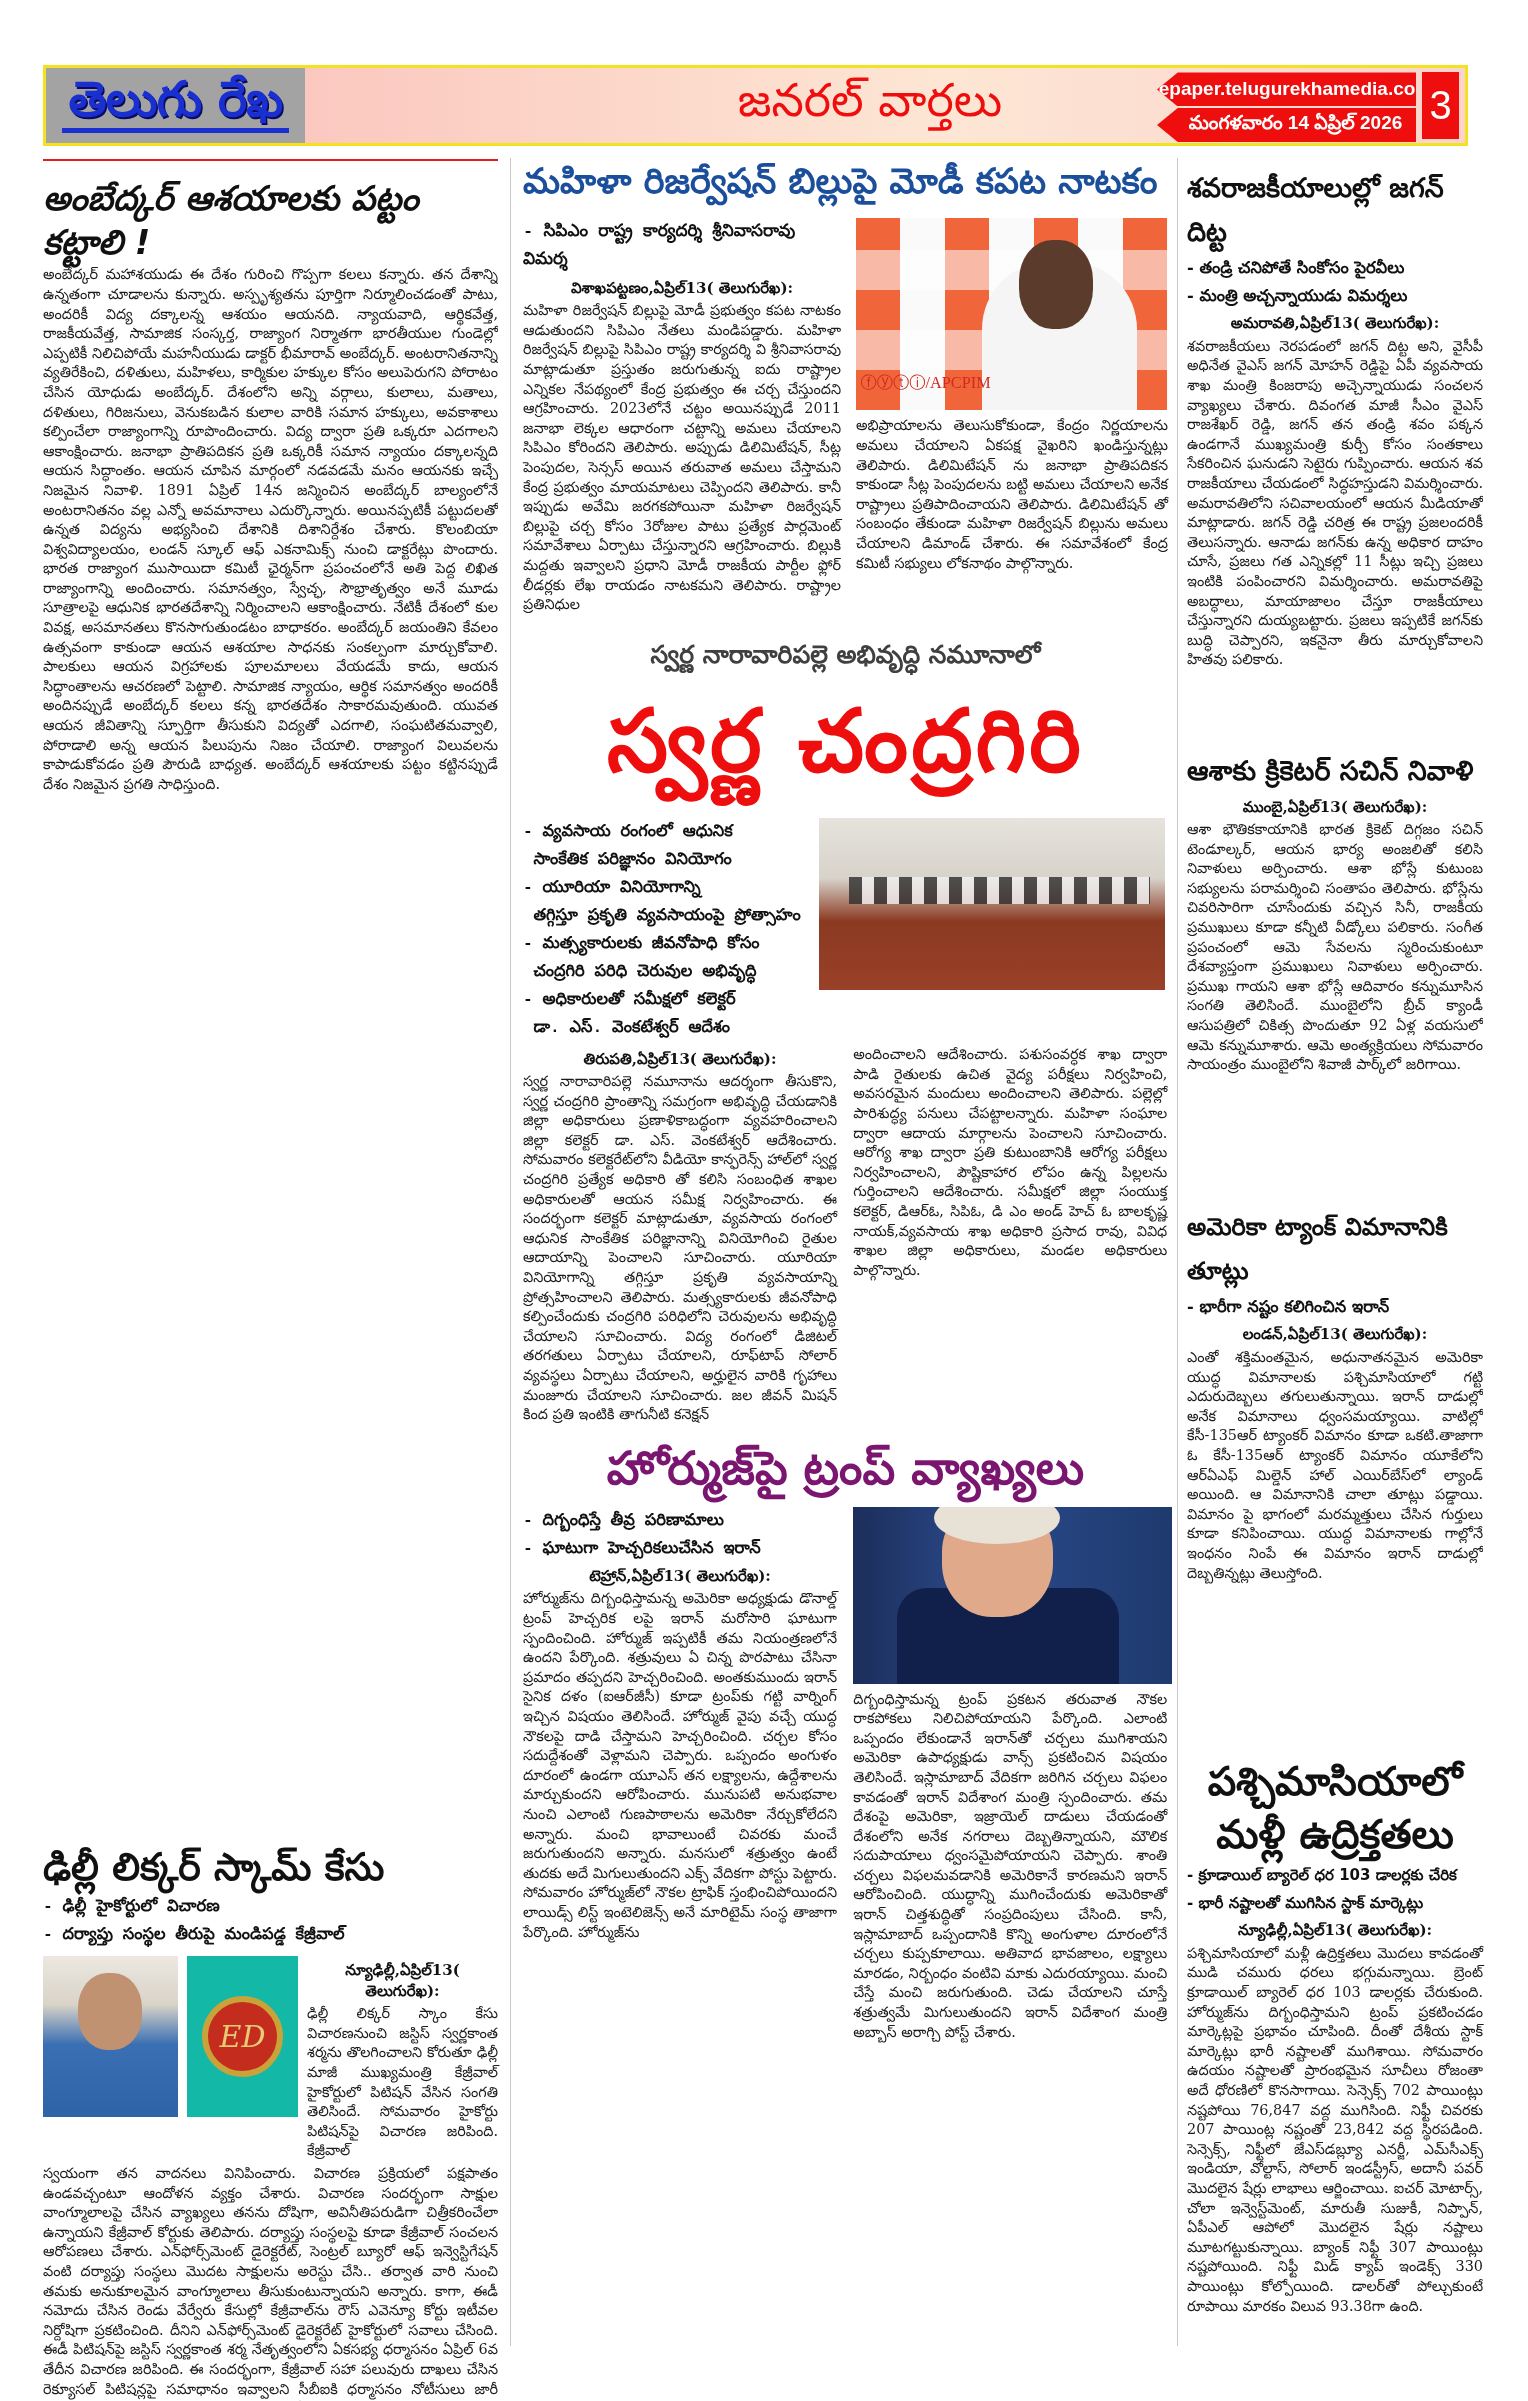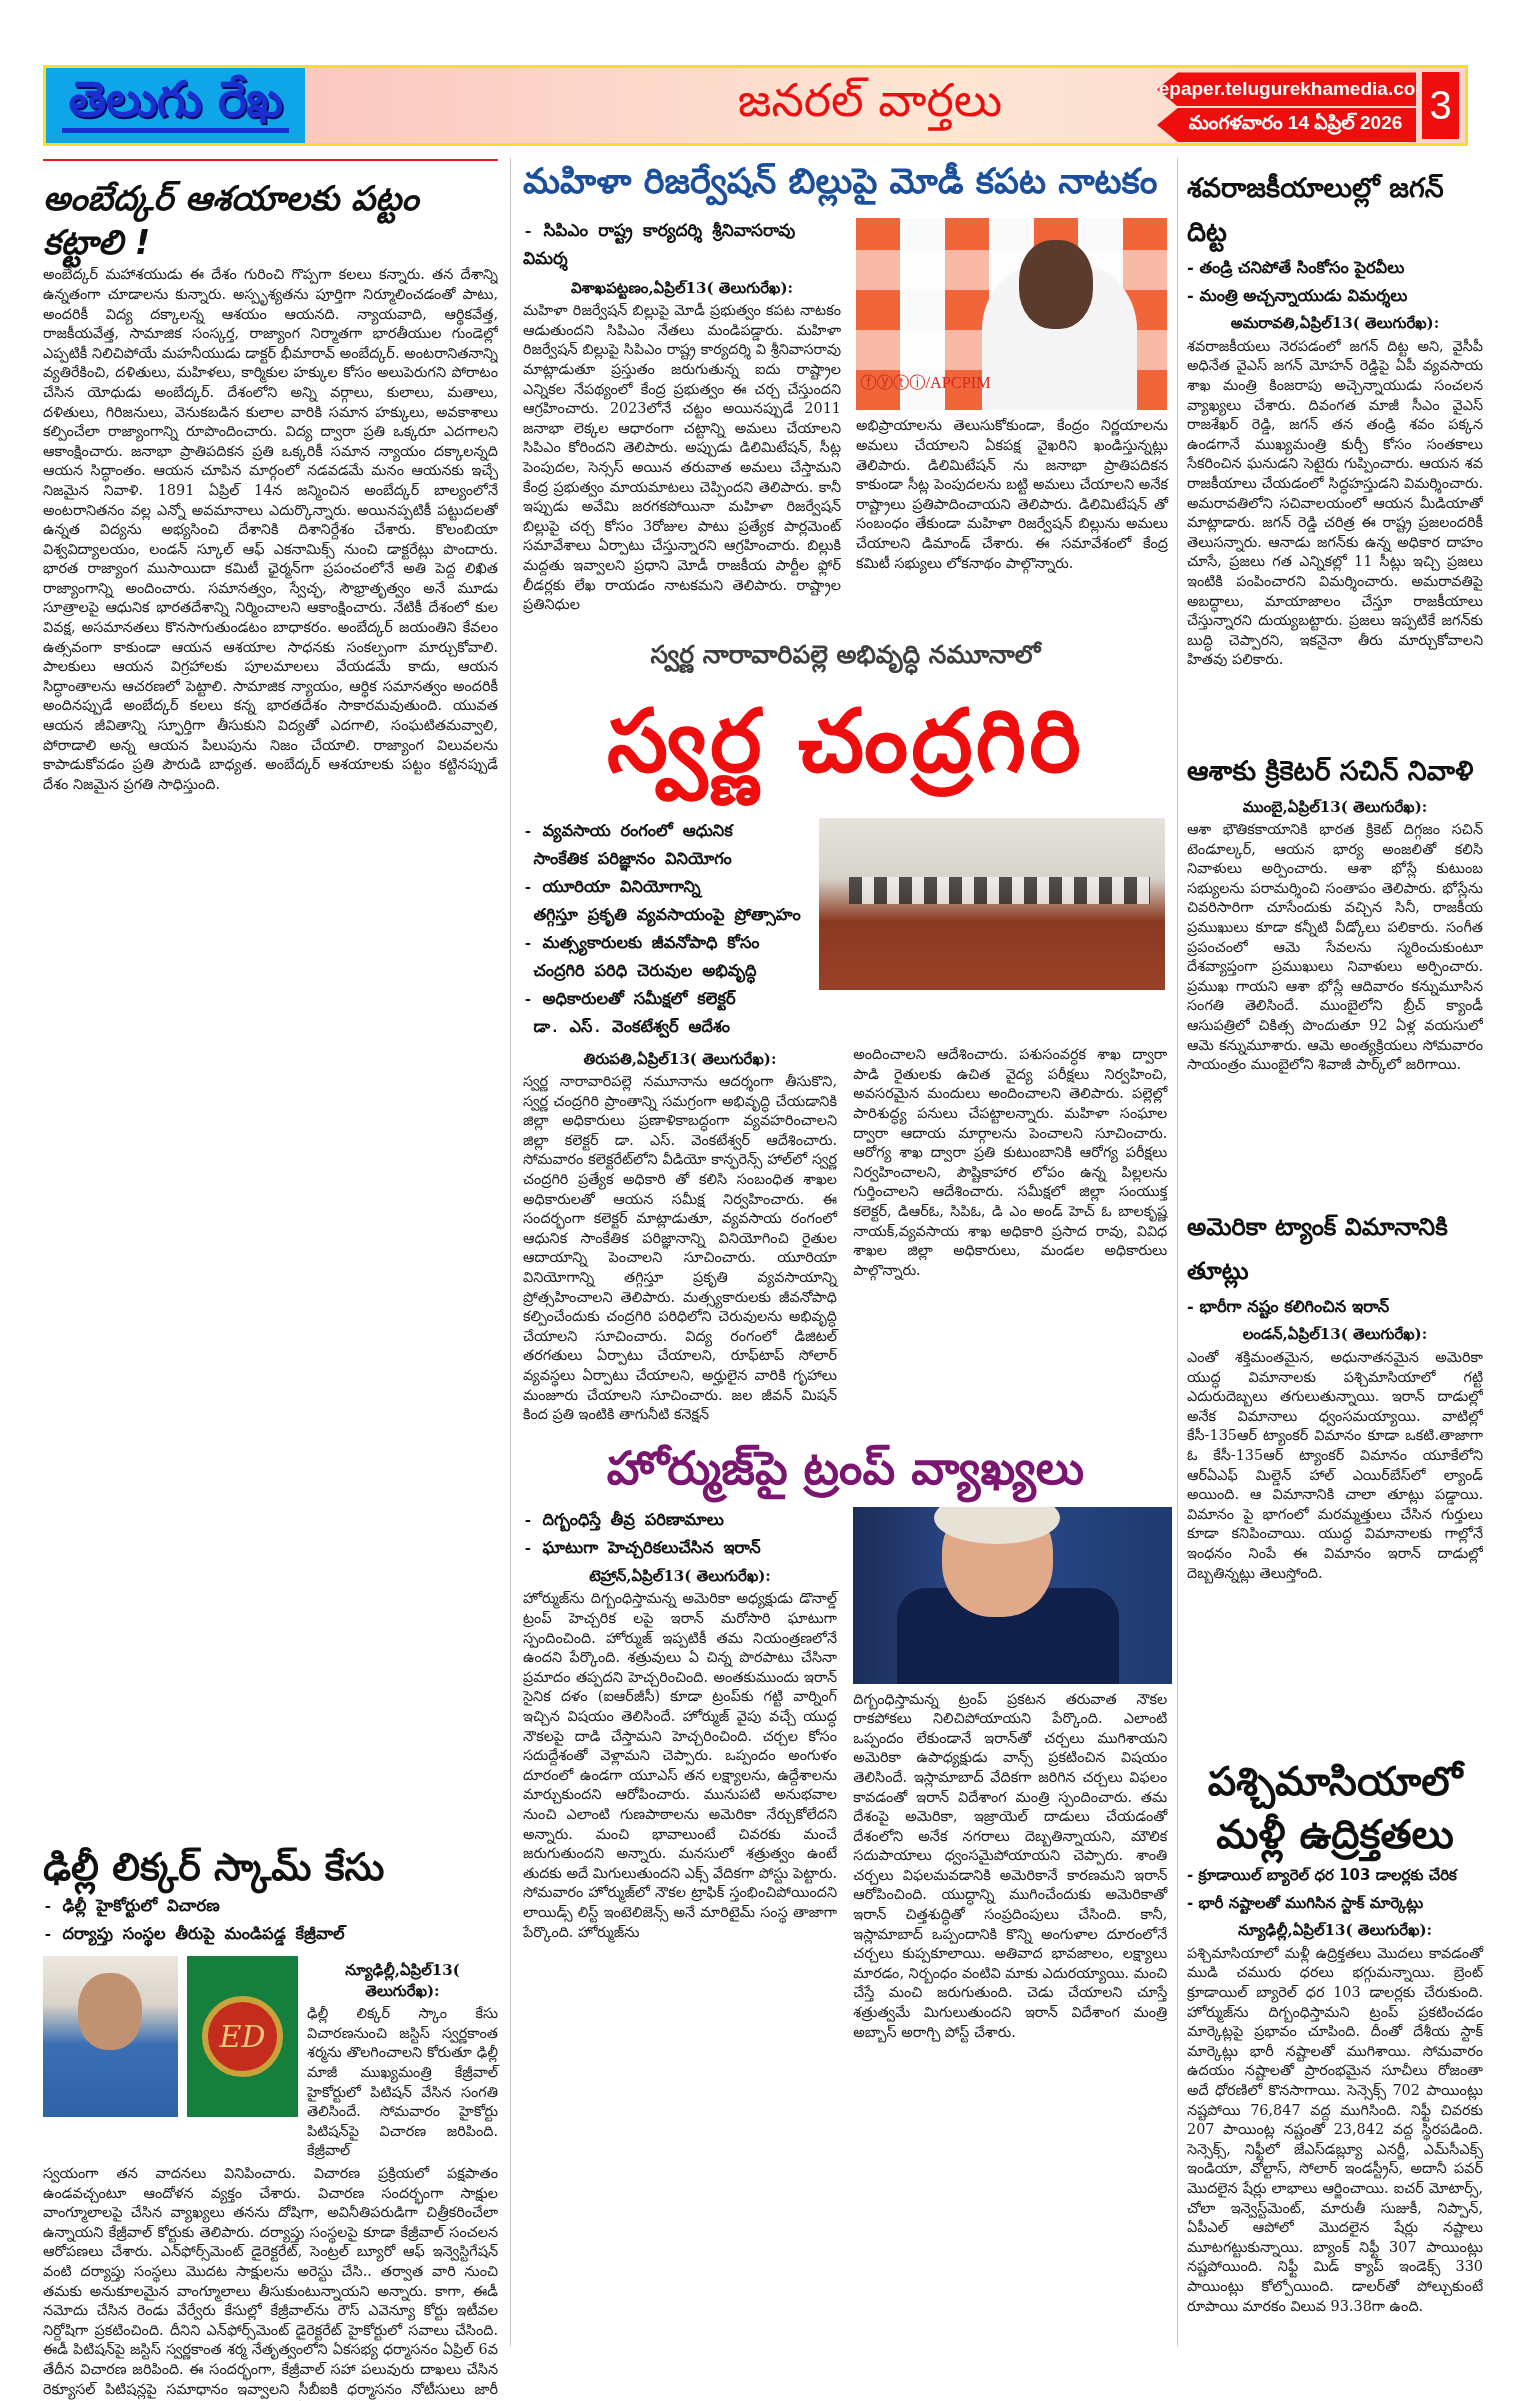--- a/index.html
+++ b/index.html
@@ -2,21 +2,21 @@
 <html style="font-size:12px"><head>
 <meta charset="utf-8">
 <style>
   * { box-sizing: border-box; margin: 0; padding: 0; }
   html, body { width: 1528px; height: 2401px; background: #ffffff; overflow: hidden; }
   body { font-family: "DejaVu Sans", sans-serif; color: #111; position: relative; }
 
   
   .masthead { position: absolute; left: 43px; top: 65px; width: 1425px; height: 81px;
     border: 3px solid #f3e21f; display: flex; background: #fbd0c4; }
-  .logo-box { width: 259px; height: 75px; background: #0ea5e9; display: flex; align-items: center; justify-content: center; position: relative; }
+  .logo-box { width: 259px; height: 75px; background: #a3a3a3; display: flex; align-items: center; justify-content: center; position: relative; }
   .logo-text { font-size: 49px; font-weight: bold; color: #1a2fcf; letter-spacing: -0.7px;
     text-shadow: 1.5px 1.5px 0 #0a0a60; font-family: "DejaVu Sans", sans-serif; }
   .logo-underline { position: absolute; left: 16.3px; right: 16.3px; bottom: 10.4px; height: 4.4px; background: #1a2fcf; }
   .section-band { flex: 1; background: linear-gradient(90deg, #fbc8c0 0%, #fde6d4 55%, #fbd5cd 100%); display: flex; align-items: center; justify-content: center; position: relative; }
   .section-title { font-size: 46px; font-weight: normal; color: #ee0e0e; font-family: "DejaVu Sans", sans-serif; margin-left: -30px; }
   .mast-right { position: absolute; right: 6px; top: 4.4px; display: flex; gap: 6px; }
   .ribbons { display: flex; flex-direction: column; gap: 1.5px; }
   .ribbon { width: 259px; height: 34px; background: #ee0e0e; color: #fff; font-size: 19px; font-weight: bold;
     display: flex; align-items: center; justify-content: center; clip-path: polygon(0 50%, 8% 0, 100% 0, 100% 100%, 8% 100%); padding-left: 18px; font-family: "Liberation Sans", sans-serif; }
   .page-no { width: 37px; height: 67px; background: #ee0e0e; color: #fff; font-size: 40px; display: flex; align-items: center; justify-content: center; font-family: "Liberation Sans", sans-serif; }
@@ -35,21 +35,21 @@
   .editorial-title { font-size: 68px; color: #0e8a6a; font-family: "DejaVu Sans", sans-serif; line-height: 89px; }
   .red-rule { height: 1.5px; background: #e02020; margin: 4.4px 0 15px; }
   .ed-headline { font-size: 34px; font-weight: bold; font-style: italic; line-height: 44px; }
   .ed-body { margin-top: 1.5px; height: 1538px; overflow: hidden; }
   .liquor-block { position: absolute; left: 43px; top: 1841px; width: 455px; }
   .liquor-headline { font-size: 38px; line-height: 52px; }
   .liquor-media { display: flex; gap: 9px; margin-top: 7.4px; }
   .photo { position: relative; overflow: hidden; }
   .kejri-photo { width: 135px; height: 161px; background: linear-gradient(180deg, #ece8e1 0%, #d9d3c8 30%, #3a6fb3 55%, #2f63a8 100%); }
   .kejri-face { position: absolute; left: 35px; top: 16.3px; width: 64px; height: 77px; border-radius: 45%; background: #c19272; }
-  .ed-logo { width: 111px; height: 161px; background: #15803d; display: flex; align-items: center; justify-content: center; }
+  .ed-logo { width: 111px; height: 161px; background: #14b8a6; display: flex; align-items: center; justify-content: center; }
   .ed-ring { width: 81px; height: 81px; border-radius: 50%; background: #c42d1e; border: 6px solid #c9a33a; color: #e8c978; font-family: "DejaVu Serif", serif; font-style: italic; font-size: 30px; display: flex; align-items: center; justify-content: center; }
 
   
   .col-mid { position: absolute; left: 523px; top: 155px; width: 645px; }
   .mahila-headline { font-size: 35px; font-weight: bold; color: #1b4f9c; line-height: 53px; white-space: nowrap; }
   .mahila-grid { display: flex; gap: 15px; margin-top: 10.4px; }
   .mahila-left { width: 318px; }
   .mahila-right { width: 312px; }
   .cpim-photo { width: 312px; height: 192px; background-image: repeating-linear-gradient(90deg, #f0663a 0 44px, #fafafa 44px 89px); position: relative; }
   .cpim-photo::after { content: ""; position: absolute; inset: 0; background: repeating-linear-gradient(0deg, transparent 0 40px, rgba(255,255,255,0.55) 40px 80px); }

